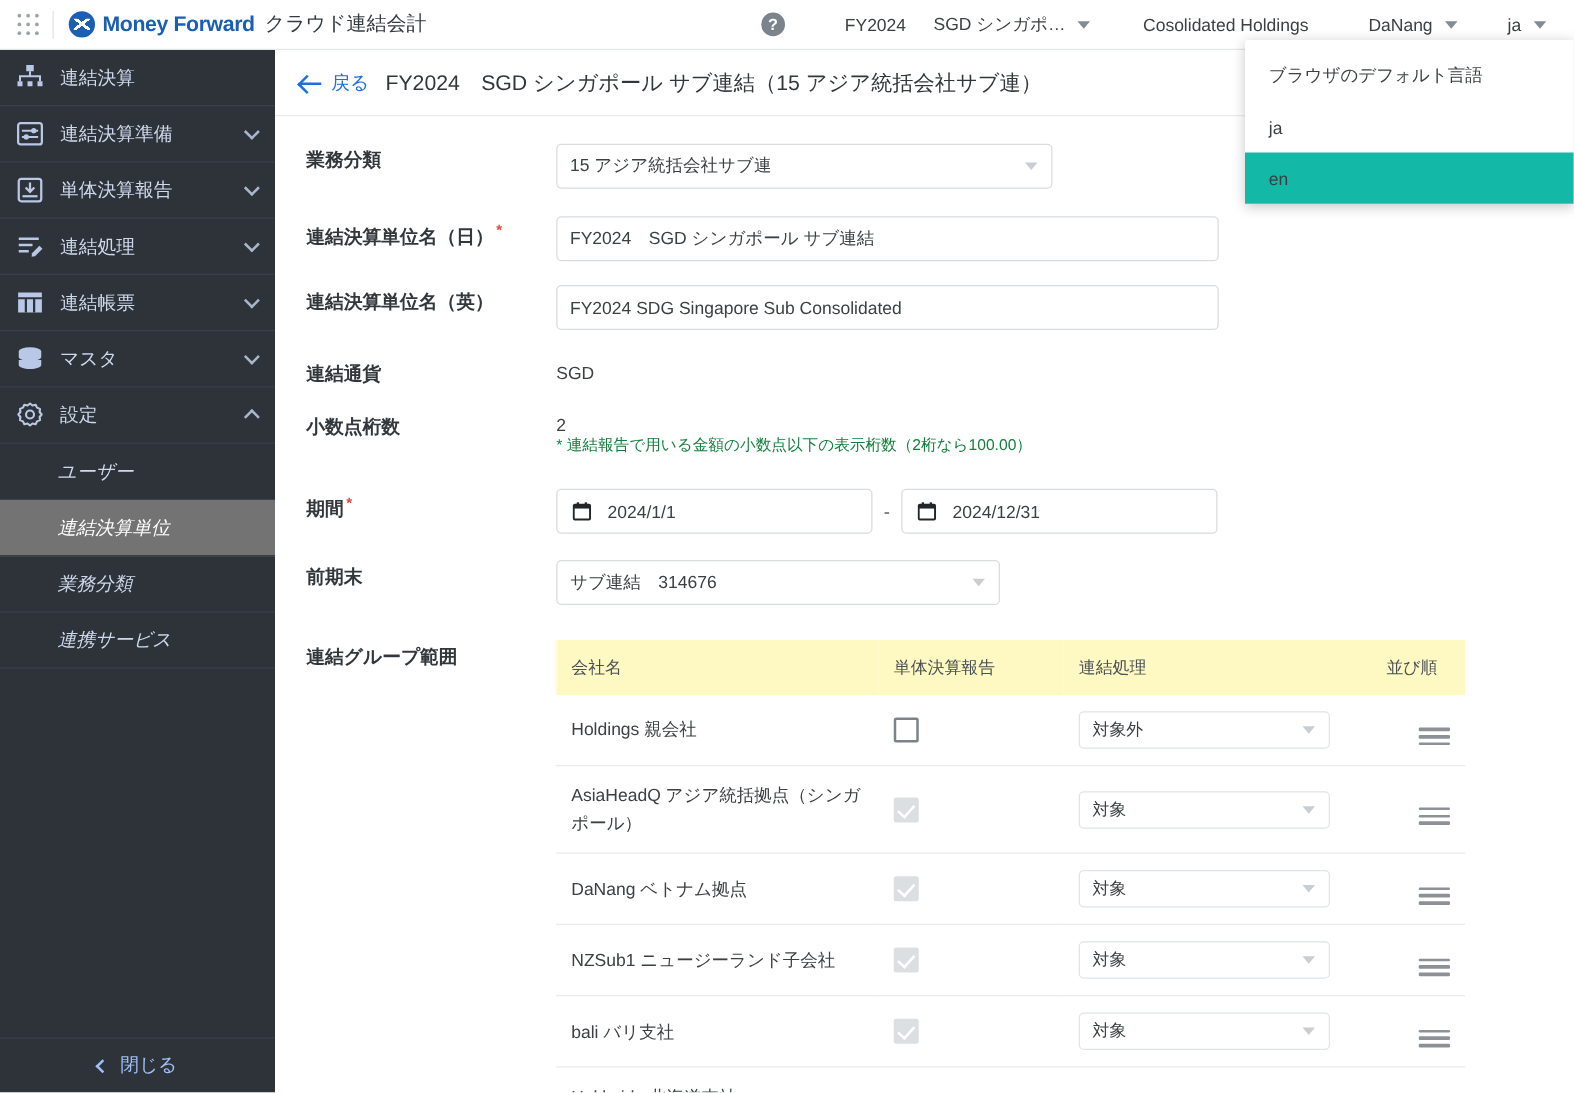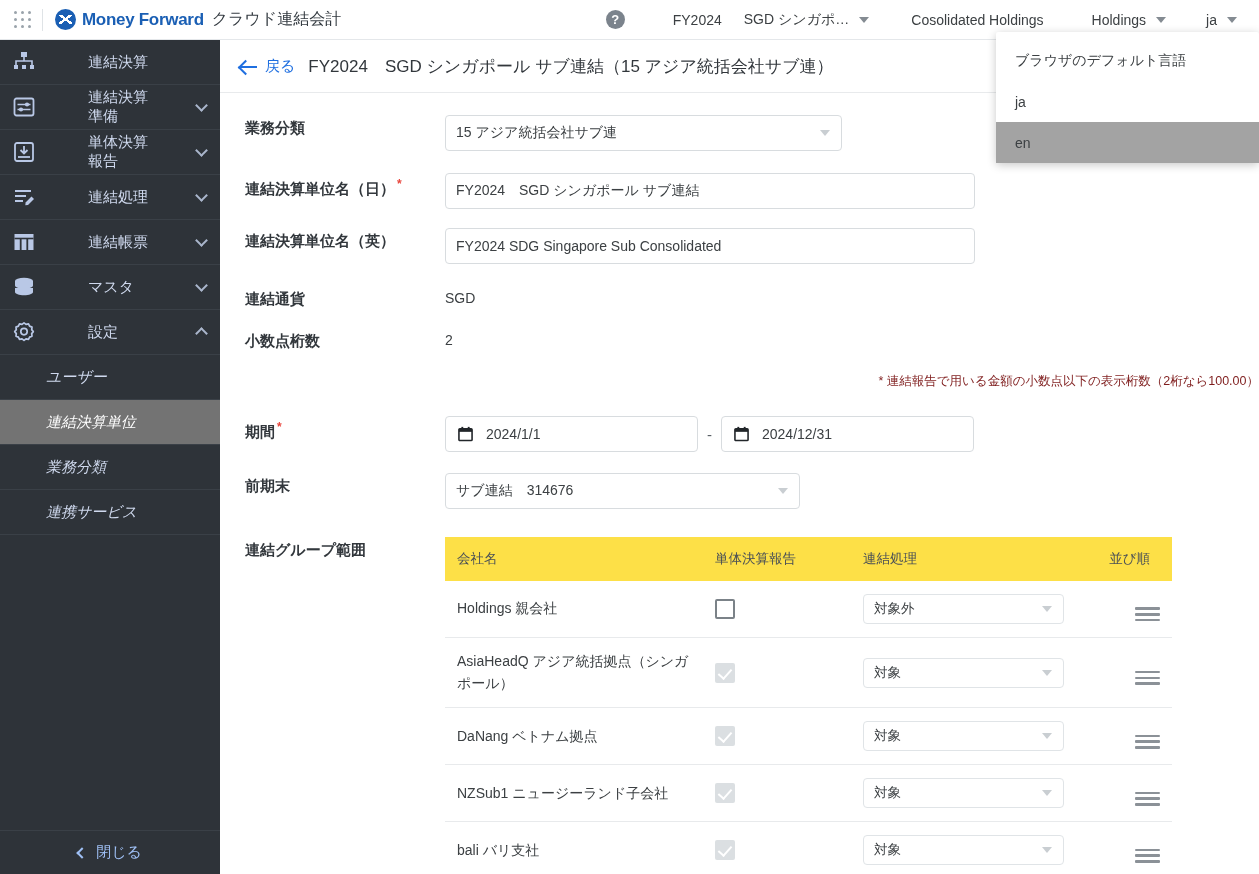--- a/index.html
+++ b/index.html
@@ -77,34 +77,34 @@
     position: absolute; top: 32px; left: 996px;
     width: 263px; background: #fff;
     box-shadow: 0 2px 10px rgba(0,0,0,.22);
     border-radius: 2px; z-index: 90;
     padding: 8px 0 0 0;
   }
   .lang-item {
     height: 41px; display: flex; align-items: center;
     padding-left: 19px; font-size: 14px; color: #3c4043;
   }
-  .lang-item.sel { background: #a3a3a3; }
+  .lang-item.sel { background: #14b8a6; }
 
   
   .sidebar {
     position: absolute; top: 40px; left: 0;
     width: 220px; height: 834px;
     background: #2e3339; color: #c6d4ec;
     z-index: 40;
   }
   .nav-item {
     height: 45px; display: flex; align-items: center;
     padding: 0 14px 0 12px;
     border-bottom: 1px solid #3a4047;
-    font-size: 15px; color: #cfd9ee; gap: 40px;
+    font-size: 15px; color: #cfd9ee;
   }
   .nav-item .label { margin-left: 12px; flex: 1; }
   .nav-ico { width: 24px; height: 24px; flex: none; display: block; }
   .chev {
     width: 9px; height: 9px; flex: none;
     border-right: 2px solid #aab6cc; border-bottom: 2px solid #aab6cc;
     transform: rotate(45deg); margin-bottom: 4px;
   }
   .chev.up { transform: rotate(-135deg); margin-bottom: -3px; }
   .sub-item {
@@ -173,36 +173,36 @@
     background: #fff;
   }
   .sel-box { position: relative; padding-right: 30px; }
   .sel-caret {
     position: absolute; right: 11px; top: 50%; margin-top: -3px;
     width: 0; height: 0;
     border-left: 5px solid transparent; border-right: 5px solid transparent;
     border-top: 6px solid #c9ced2;
   }
   .plain-val { font-size: 14px; color: #3c4043; padding-top: 4px; }
-  .hint { font-size: 12.5px; color: #7f1d1d; margin-top: 25px; text-align: right; }
+  .hint { font-size: 12.5px; color: #15803d; margin-top: 0; }
 
   .dates { display: flex; align-items: center; gap: 9px; }
   .date-box {
     border: 1px solid #d8dcdf; border-radius: 4px;
     height: 36px; width: 253px;
     display: flex; align-items: center; gap: 13px;
     padding: 16px 12px; font-size: 14px; color: #3c4043;
   }
   .cal-ico { width: 15px; height: 16px; flex: none; display: block; }
   .dash { color: #5a6066; font-size: 15px; }
 
   
   .tbl { width: 727px; border-collapse: collapse; }
   .tbl th {
-    background: #fde047; height: 44px;
+    background: #fef9c3; height: 44px;
     font-size: 13.5px; font-weight: normal; color: #4a5056;
     text-align: left; padding: 0 12px;
   }
   .tbl th.c-name { padding-left: 12px; }
   .tbl th.c-chk { width: 148px; }
   .tbl th.c-proc { width: 205px; }
   .tbl th.c-ord { width: 96px; text-align: right; padding-right: 22px; }
   .tbl td {
     border-bottom: 1px solid #e8eaec;
     padding: 13px 12px; vertical-align: middle;
@@ -264,21 +264,21 @@
 
     <div class="topbar-right">
       <div class="help-icon">?</div>
       <div class="tb-item tb-fy">FY2024</div>
       <div class="tb-item tb-unit">
         <span>SGD シンガポ…</span>
         <span class="caret"></span>
       </div>
       <div class="tb-item tb-company">Cosolidated Holdings</div>
       <div class="tb-item tb-role">
-        <span>Holdings</span>
+        <span>DaNang</span>
         <span class="caret"></span>
       </div>
       <div class="tb-item tb-lang">
         <span>ja</span>
         <span class="caret"></span>
       </div>
     </div>
   </div>
 
   <div class="lang-menu">

